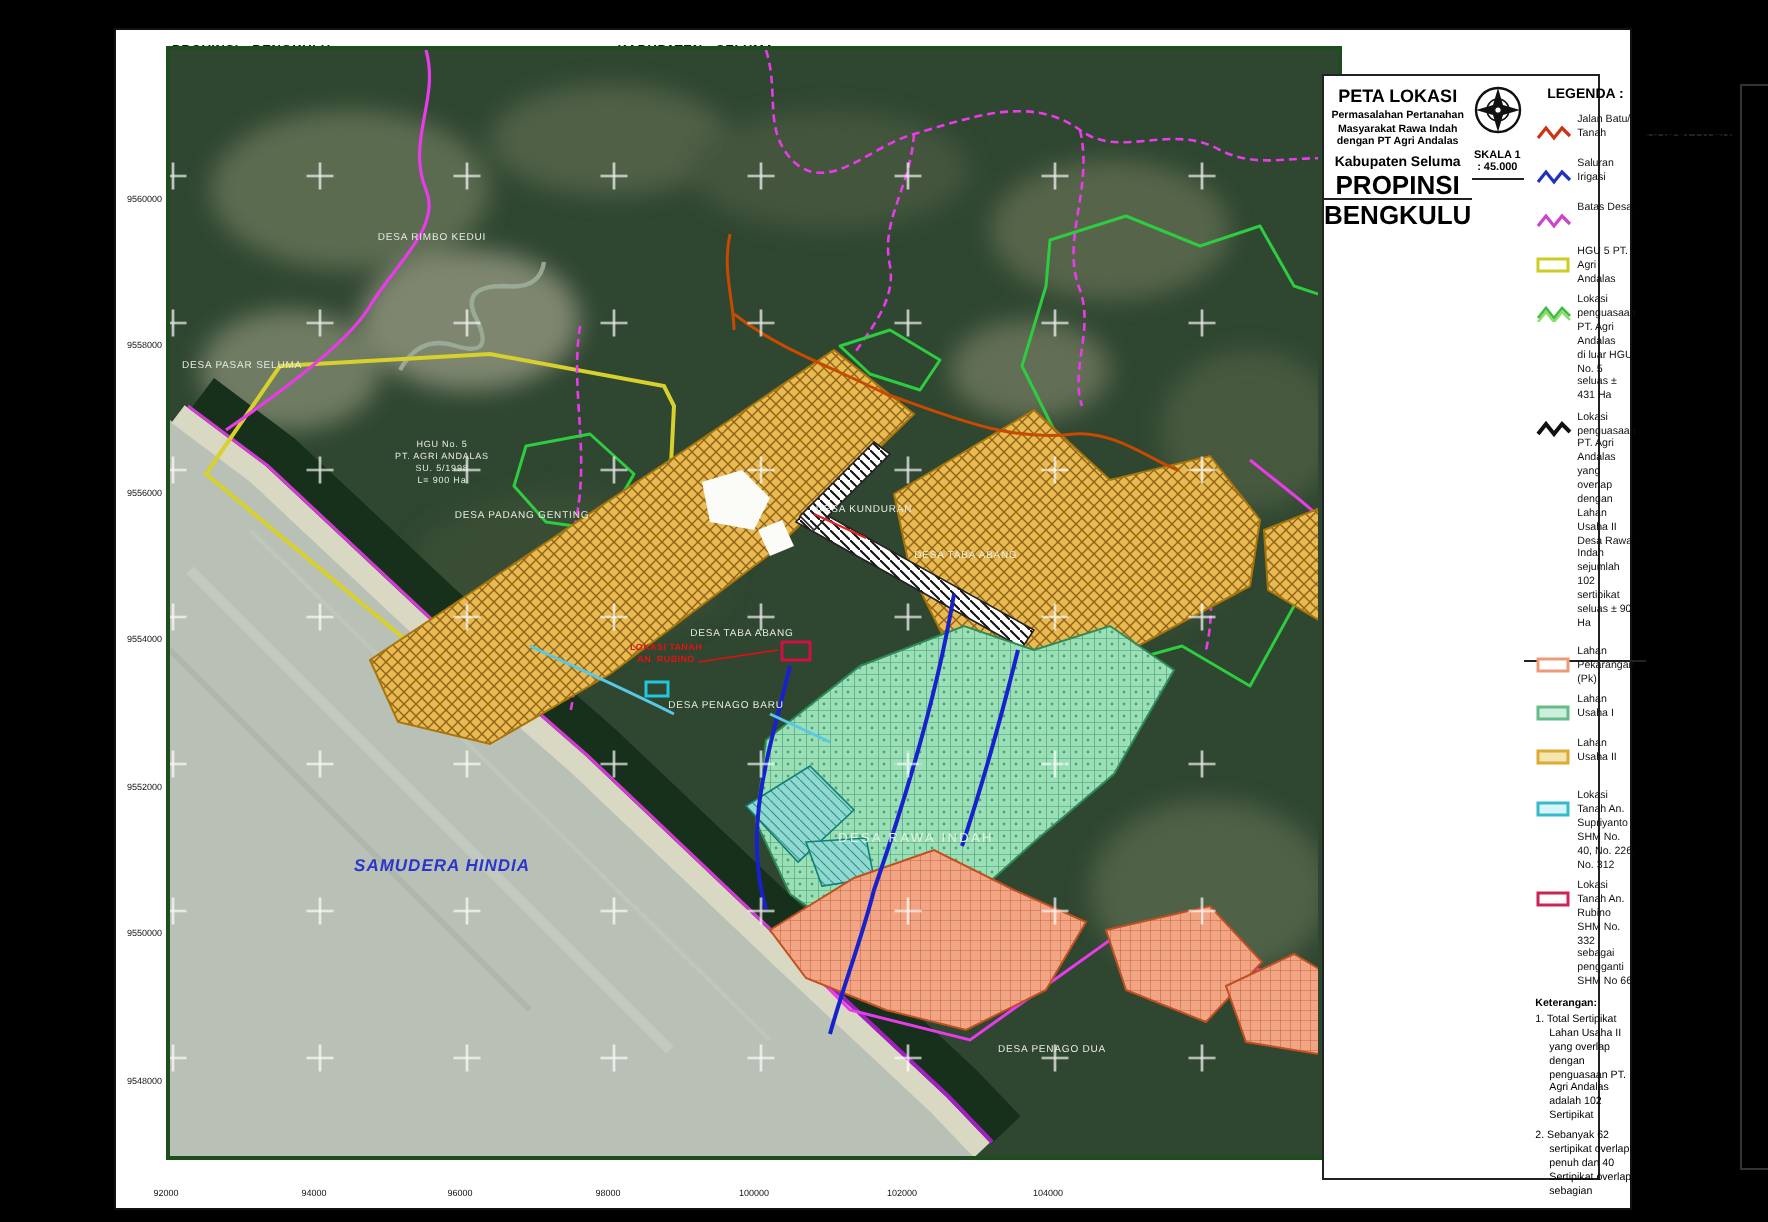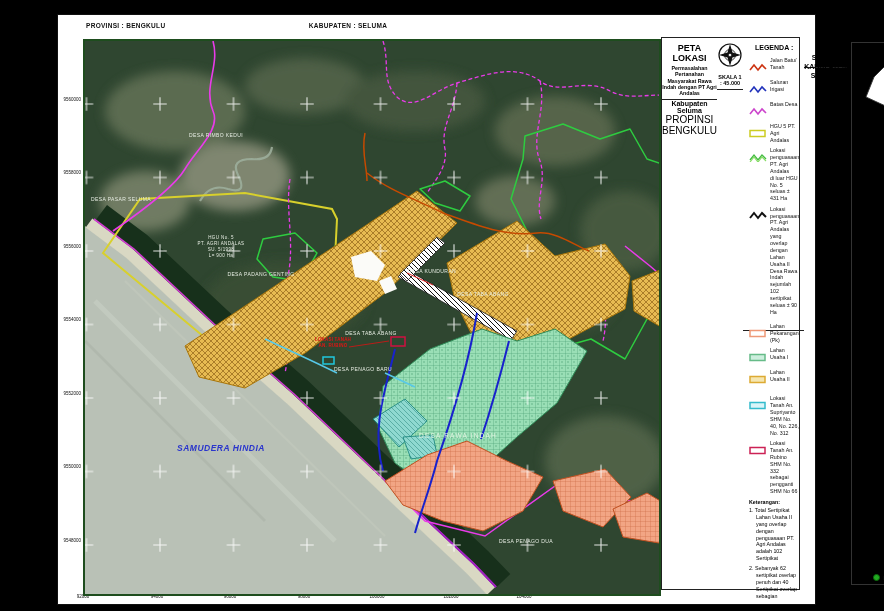--- a/index.html
+++ b/index.html
@@ -1,39 +1,39 @@
 <!DOCTYPE html>
 <html><head>
 <meta charset="utf-8">
 <style>
   html,body{margin:0;padding:0;background:#000;width:884px;height:611px;overflow:hidden;
     font-family:"Liberation Sans",sans-serif;-webkit-font-smoothing:antialiased;}
   .sheet{position:absolute;left:57px;top:14px;width:759px;height:591px;background:#fff;
     border:1px solid #111;box-sizing:border-box;}
   .hdr-label{position:absolute;top:7px;font-size:6.5px;font-weight:bold;color:#111;letter-spacing:.3px;}
-  .map-frame{position:absolute;left:25px;top:24px;width:574px;height:553px;
-    border:2px solid #1e4d1e;box-sizing:content-box;background:#2f4630;overflow:hidden;}
+  .map-frame{position:absolute;left:25px;top:8px;width:574px;height:553px;
+    border:2px solid #1e4d1e;box-sizing:content-box;background:#2f4630;overflow:hidden;padding-left:10px;}
   .map-frame svg.mapsvg{position:absolute;left:0;top:0;}
   .vlabel{position:absolute;transform:translate(-50%,-50%);color:#e6ece2;font-size:5px;
     letter-spacing:.4px;white-space:pre-line;text-align:center;line-height:1.3;pointer-events:none;}
   .vlabel.big{font-size:6.5px;letter-spacing:1.2px;color:#dff2df;}
   .vlabel.ocean{font-size:8.5px;font-style:italic;font-weight:bold;color:#2a35cc;letter-spacing:.5px;}
   .vlabel.rednote{color:#e01515;font-size:4.5px;font-weight:bold;letter-spacing:.2px;}
   .vlabel.hgu{font-size:4.5px;}
   .ax{position:absolute;font-size:4.5px;color:#111;}
   .ax.left{width:21px;text-align:right;left:2px;}
   .ax.bot{width:40px;text-align:center;top:579px;}
   .panel{position:absolute;left:603px;top:22px;width:139px;height:553px;border:1.2px solid #222;
     box-sizing:border-box;display:flex;flex-direction:row;background:#fff;}
   .sec{box-sizing:border-box;border-bottom:1.2px solid #222;}
   .sec-title{height:62px;text-align:center;padding-top:5px;}
   .t1{font-size:9px;font-weight:bold;}
   .t2{font-size:5.3px;font-weight:bold;margin-top:1.5px;}
   .t3{font-size:7px;font-weight:bold;margin-top:4px;}
-  .t4{font-size:10px;font-weight:normal;}
+  .t4{font-size:13px;font-weight:bold;}
   .sec-compass{height:52px;text-align:center;padding-top:4px;}
   .scale{font-size:5.5px;font-weight:bold;margin-top:2px;}
   .sec-legend{height:293px;padding:6px 5px 0 6px;}
   .lg-title{font-size:7px;font-weight:bold;text-align:center;margin-bottom:6px;}
   .lrow{display:flex;align-items:flex-start;margin-bottom:3.5px;}
   .sw{flex:0 0 18px;margin-right:3px;margin-top:.5px;}
   .lbl{font-size:5.3px;line-height:1.3;color:#111;}
   .prelines{white-space:pre-line;}
   .gap{height:4px;}
   .ket-title{font-size:5.3px;font-weight:bold;margin:4px 0 2px 0;}

